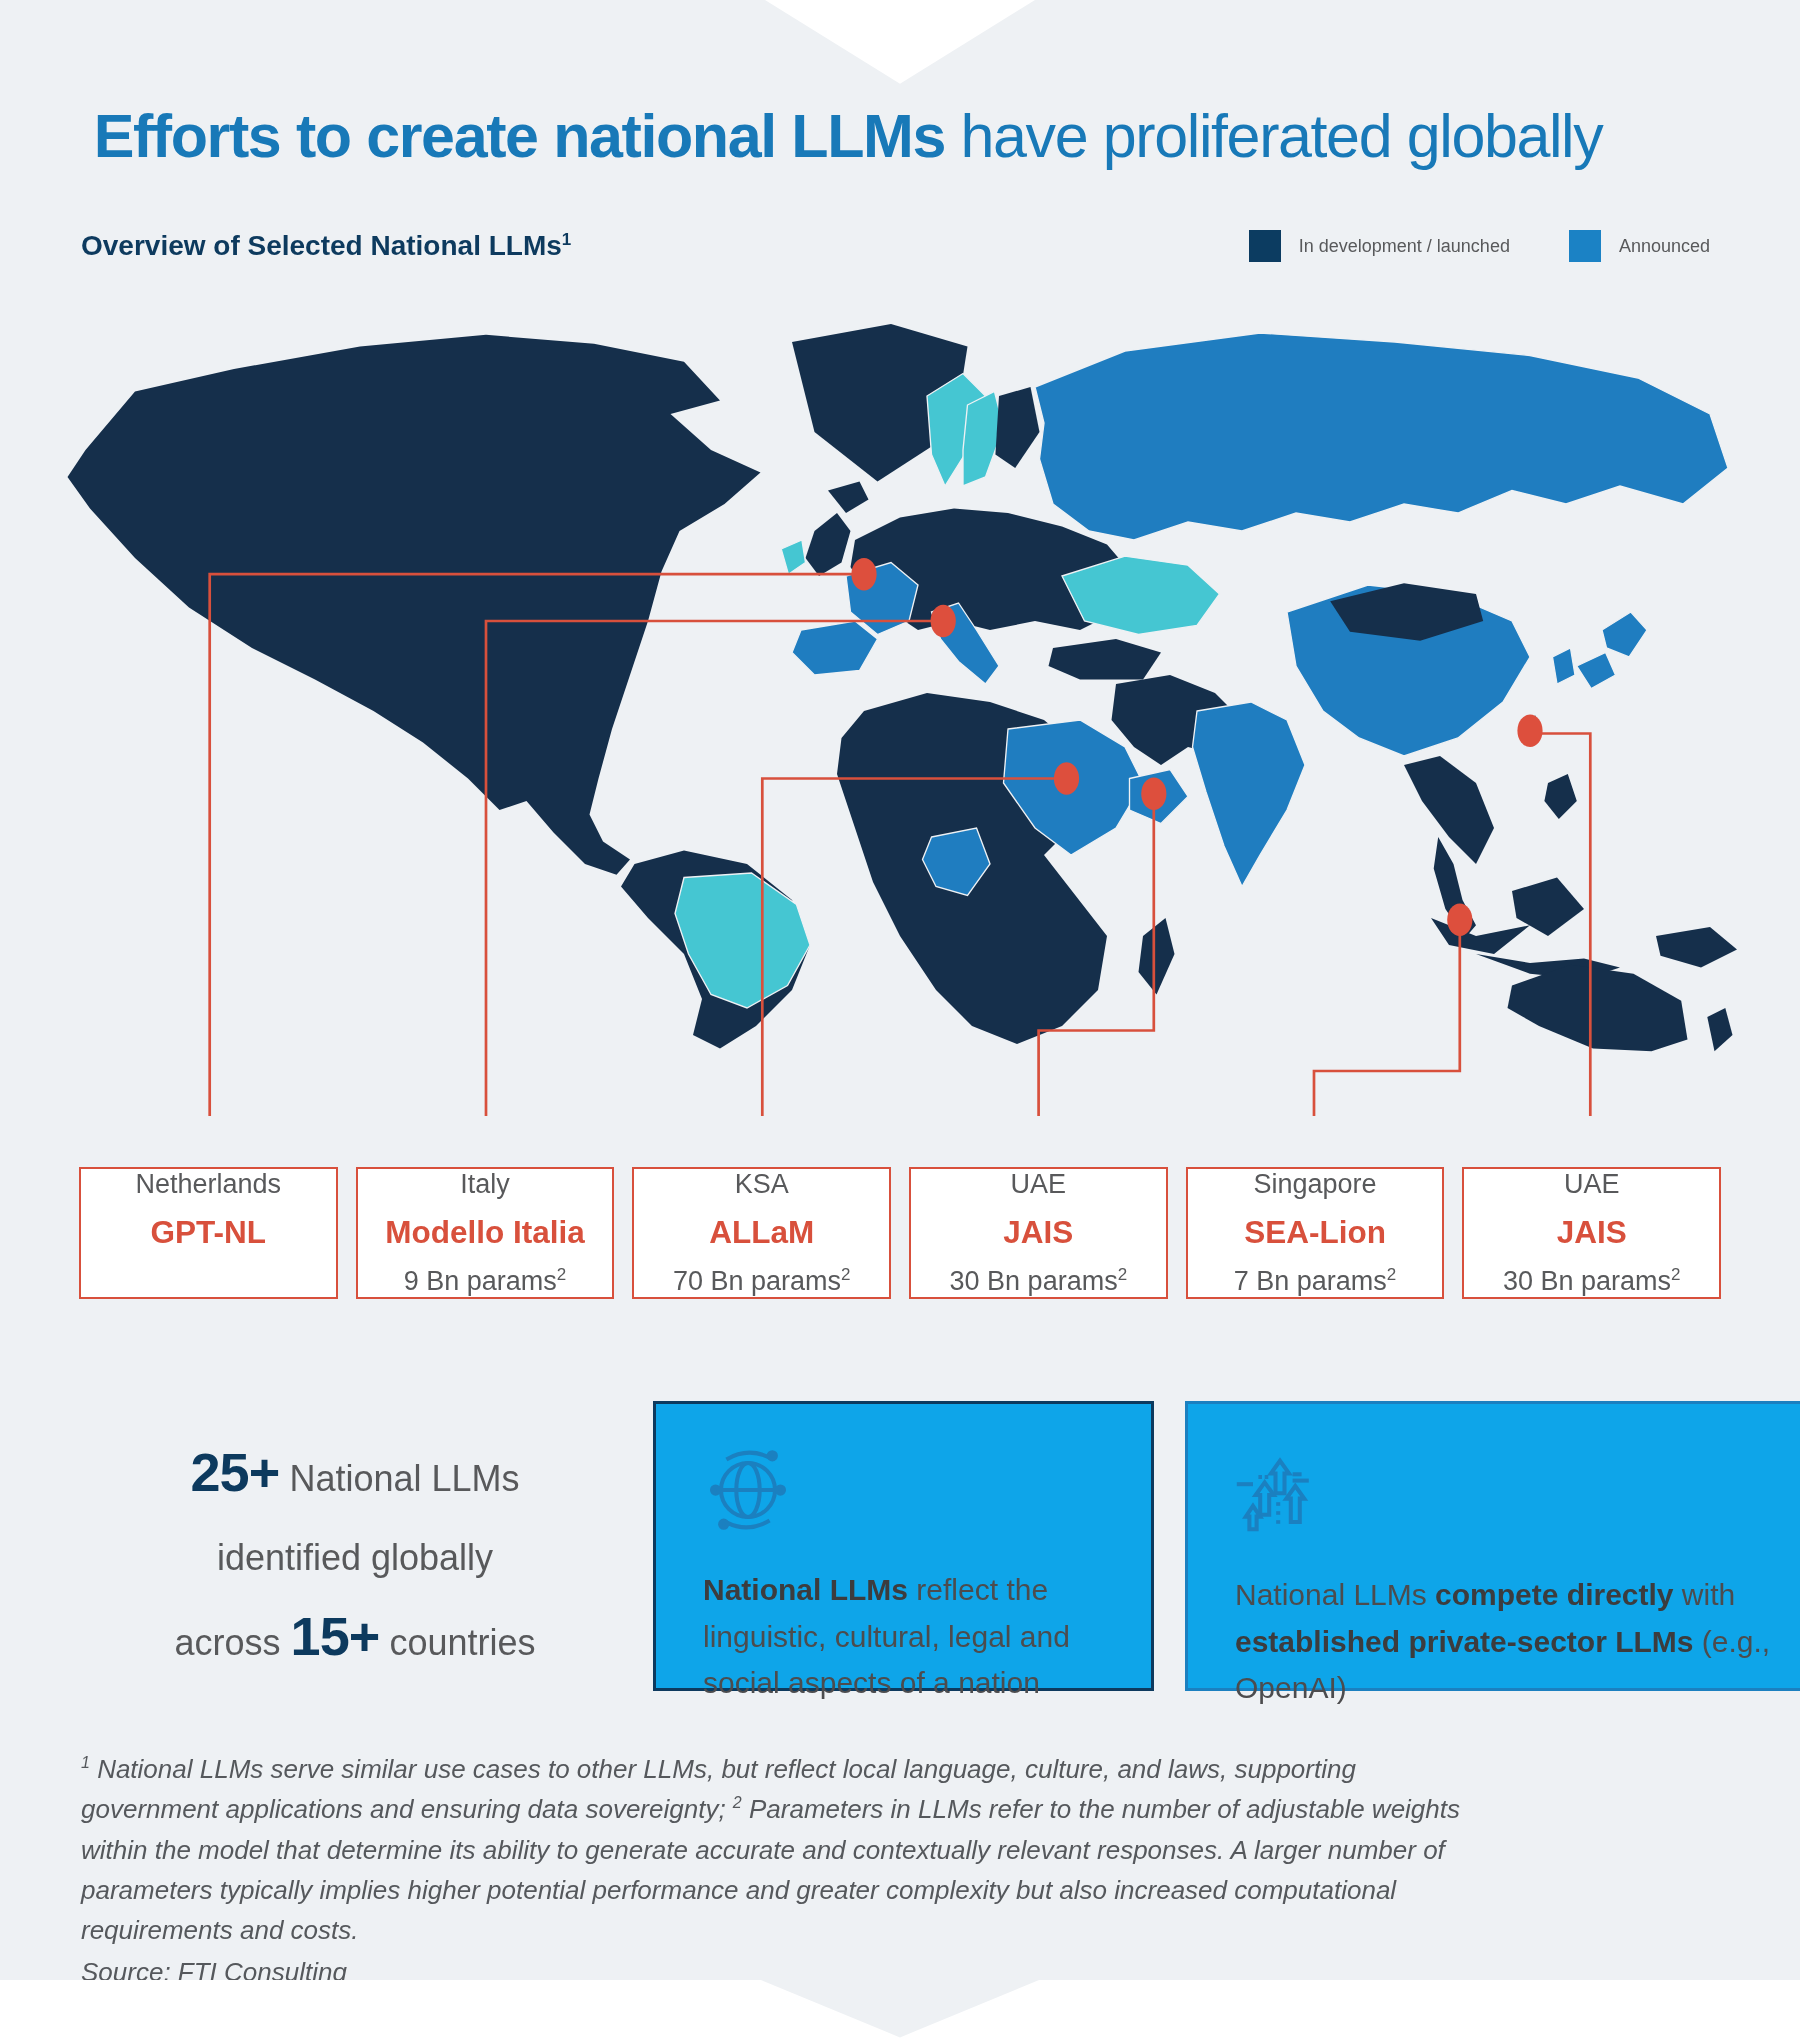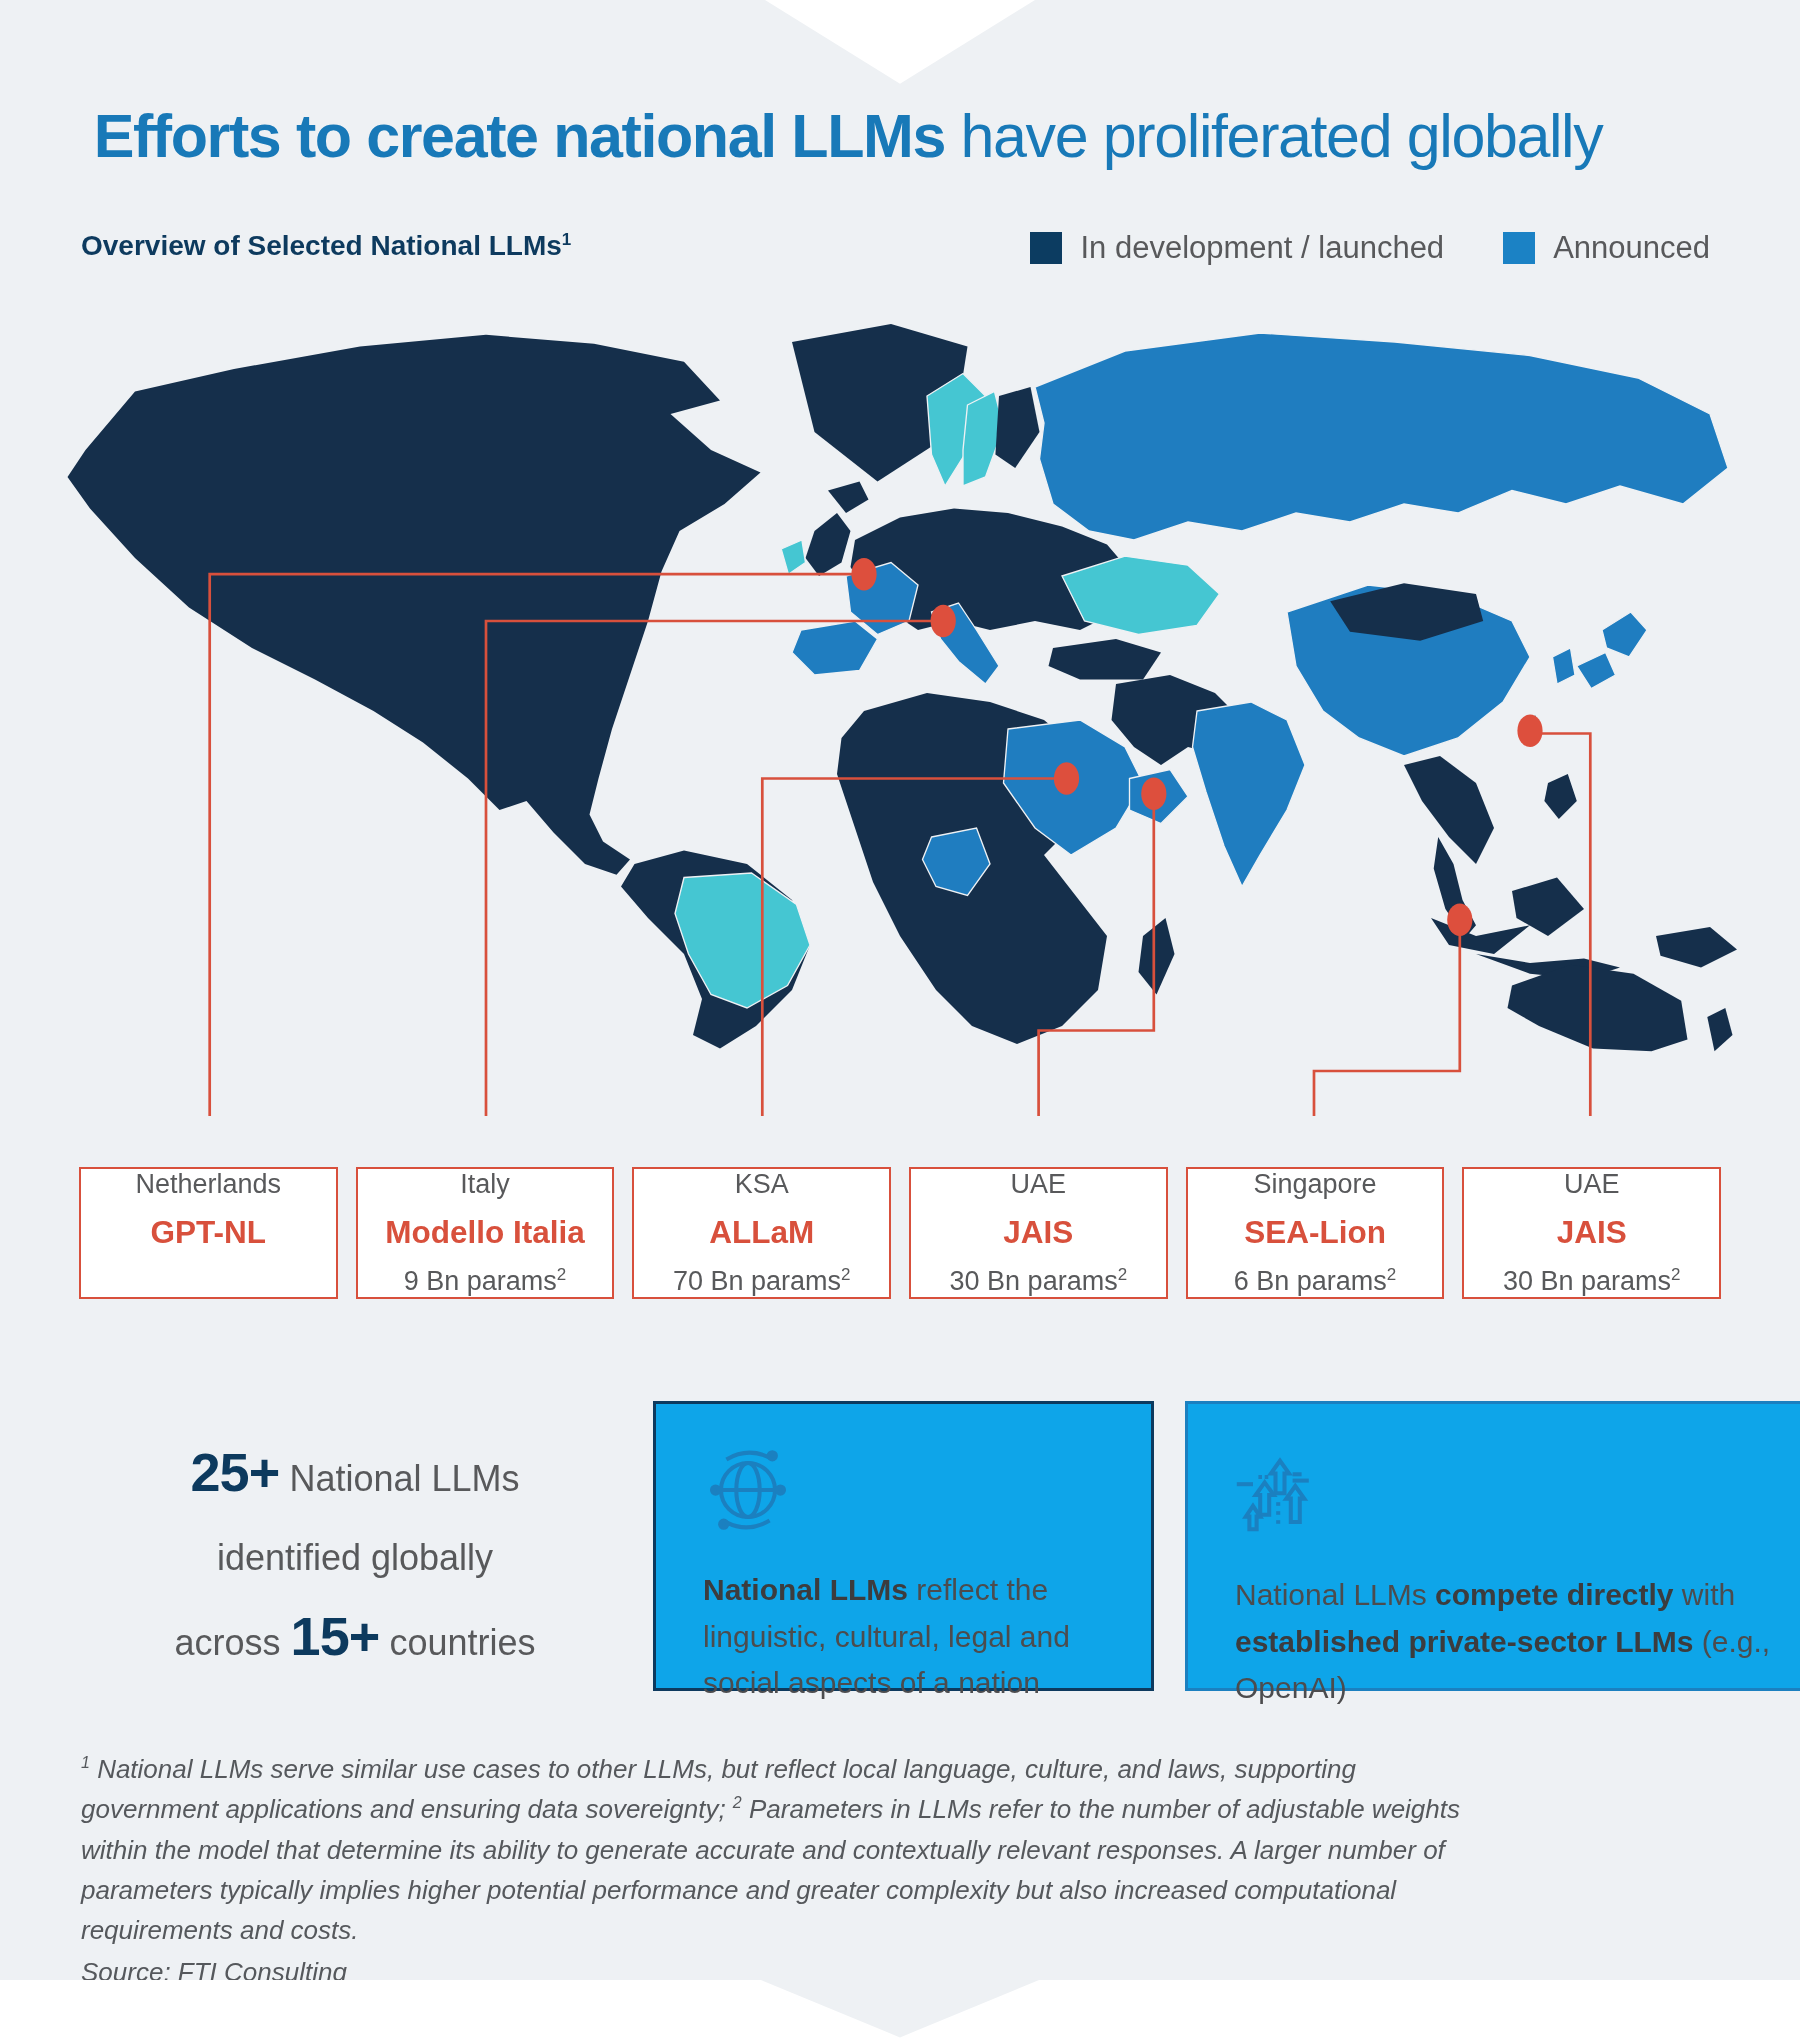--- a/index.html
+++ b/index.html
@@ -24,21 +24,21 @@
   
   #overview-label{
     left:81px;top:230px;font-size:28px;font-weight:700;color:var(--navy_text);
   }
   #overview-label sup{font-size:17px;}
   #legend{
     right:90px;top:230px;display:flex;align-items:center;gap:59px;
   }
   .legend-item{display:flex;align-items:center;gap:18px;}
   .legend-swatch{width:32px;height:32px;display:inline-block;}
-  .legend-label{font-size:31px;color:var(--gray_text);}
+  .legend-label{font-size:18px;color:var(--gray_text);}
   
   #map-wrap{left:0;top:324px;width:1800px;height:792px;}
   
   #cards-row{
     left:0;top:1116px;width:1800px;height:234px;
     display:flex;gap:18px;padding:0 79px;box-sizing:border-box;align-items:center;
   }
   .card{
     flex:1;background:#ffffff;border:2.7px solid var(--card_border);
     display:flex;flex-direction:column;align-items:center;justify-content:center;
@@ -178,21 +178,21 @@
     <div class="card-params"><span>70 Bn params</span><sup>2</sup></div>
   </div>
   <div class="card">
     <div class="card-country">UAE</div>
     <div class="card-model">JAIS</div>
     <div class="card-params"><span>30 Bn params</span><sup>2</sup></div>
   </div>
   <div class="card">
     <div class="card-country">Singapore</div>
     <div class="card-model">SEA-Lion</div>
-    <div class="card-params"><span>6 Bn params</span><sup>2</sup></div>
+    <div class="card-params"><span>7 Bn params</span><sup>2</sup></div>
   </div>
   <div class="card">
     <div class="card-country">UAE</div>
     <div class="card-model">JAIS</div>
     <div class="card-params"><span>30 Bn params</span><sup>2</sup></div>
   </div>
 </div>
 
 <div id="stats" class="abs">
   <div><span class="big">25+</span><span> National LLMs</span></div>

